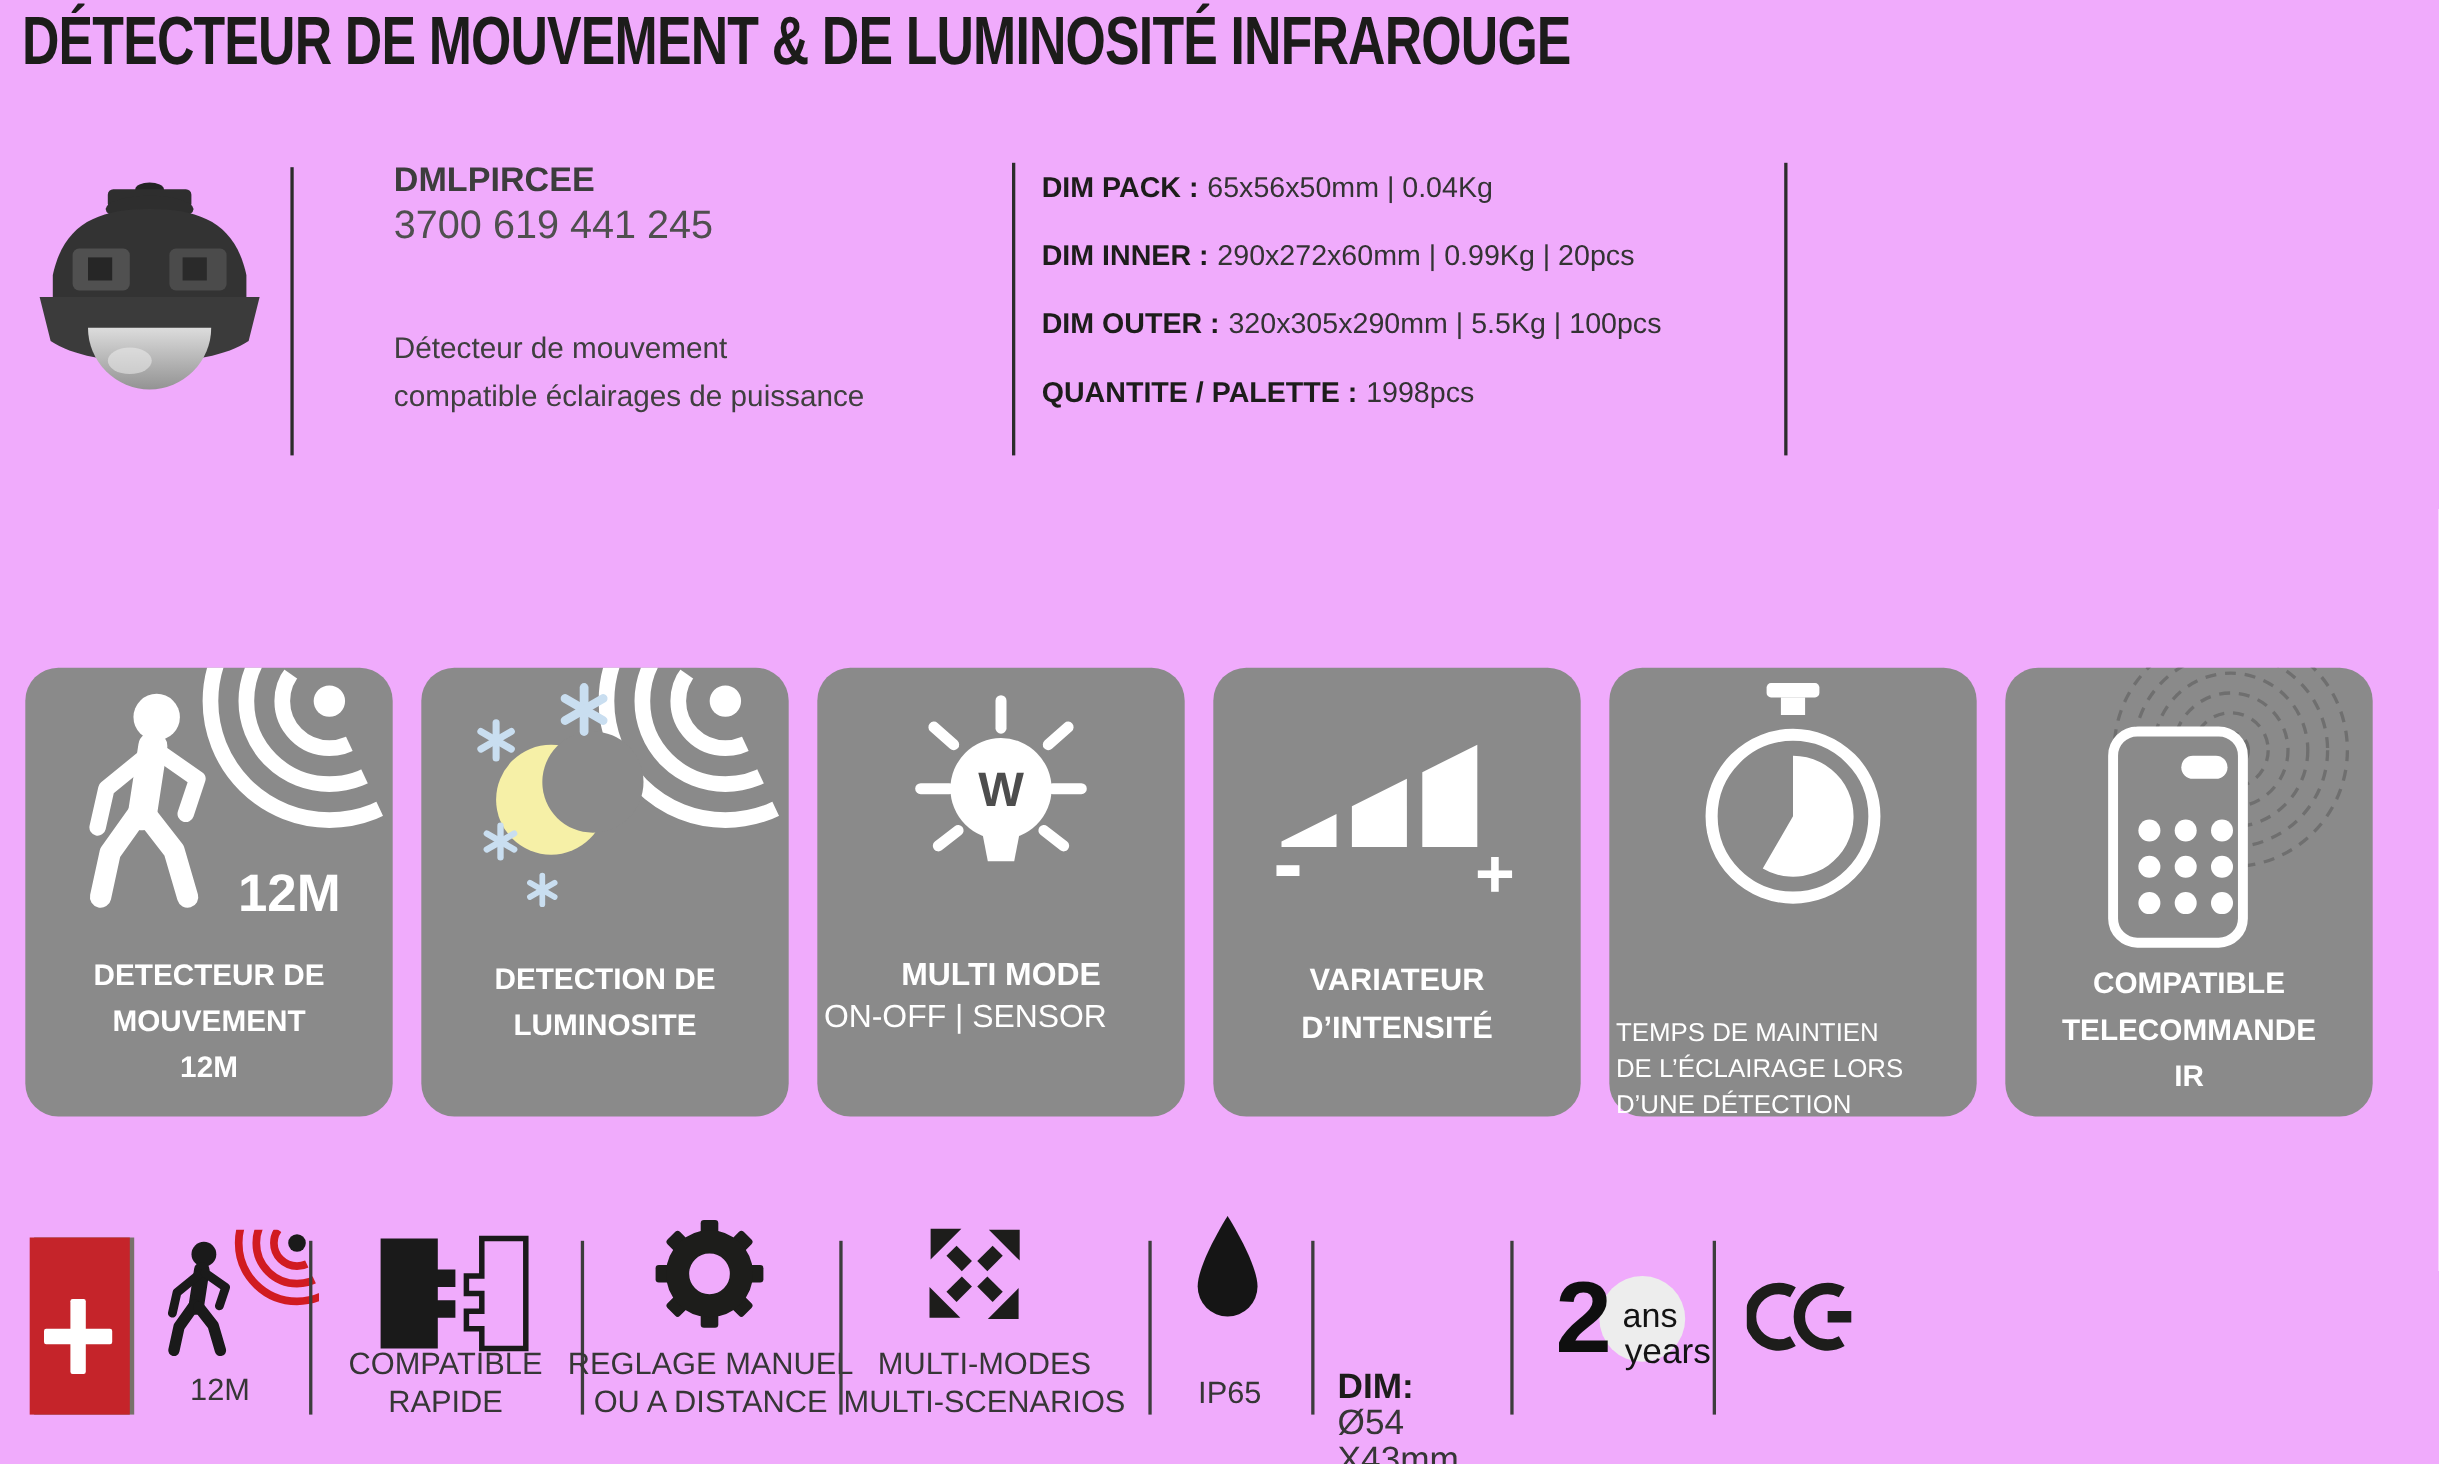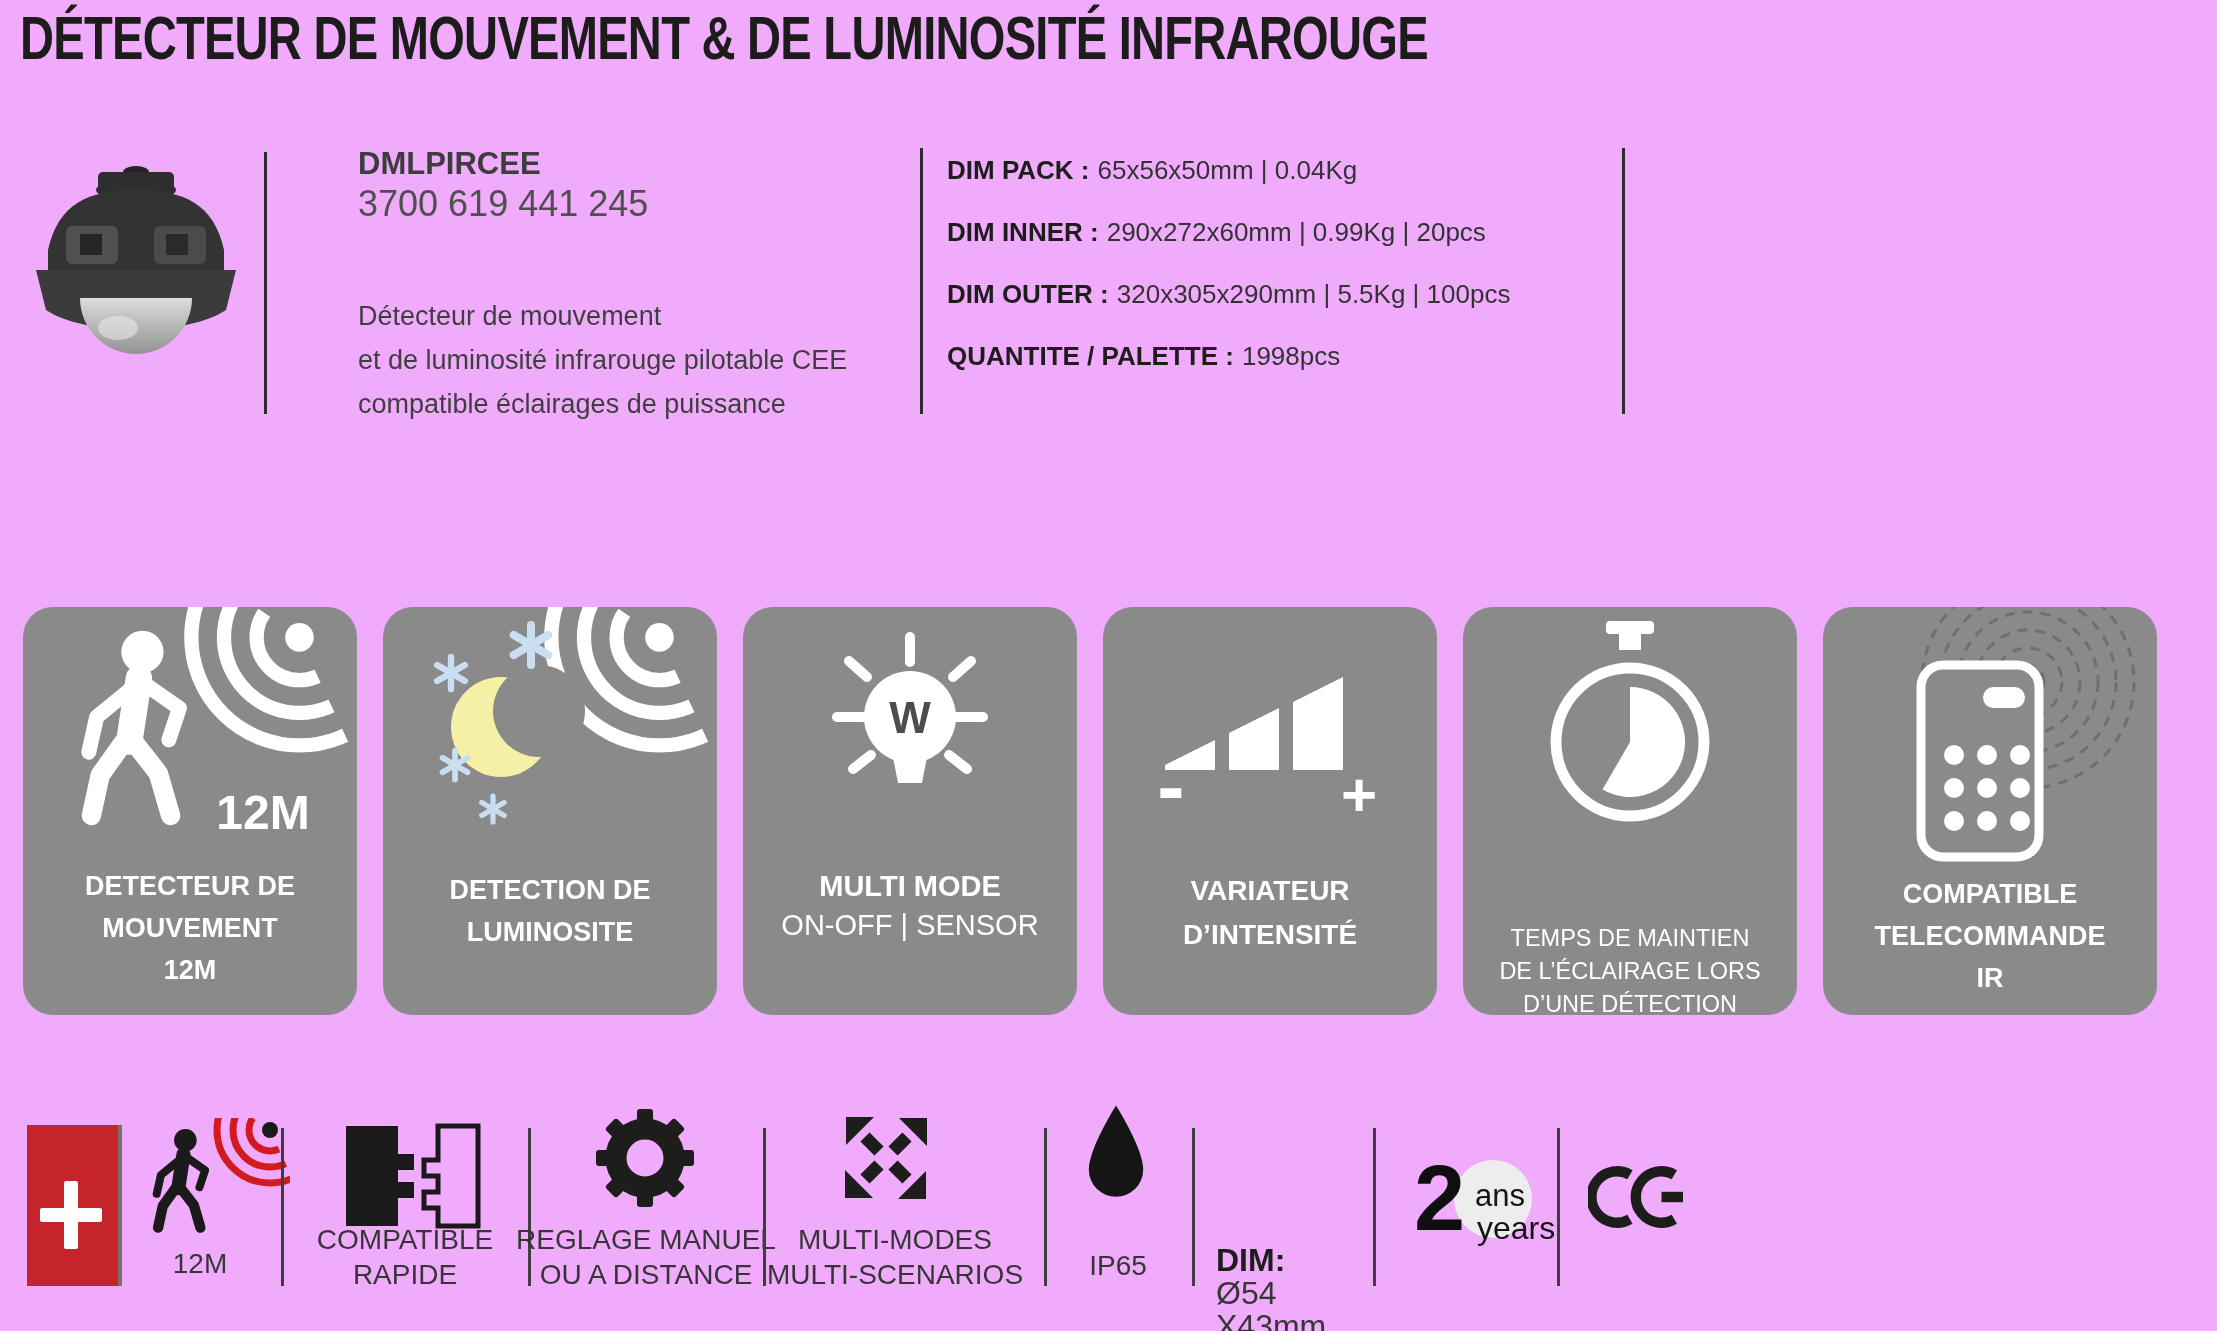--- a/index.html
+++ b/index.html
@@ -16,21 +16,21 @@
   #desc{left:358px;top:294px;font-size:27px;line-height:44px;color:#3f3f3f;}
   #dims{left:947px;top:155px;font-size:26px;}
   #dims .row{height:33px;margin-bottom:29px;white-space:nowrap;}
   #dims .lbl{font-weight:700;color:#1d1d1b;}
   #dims .val{color:#333;margin-left:8px;}
   
   .tile{position:absolute;top:607px;width:334px;height:408px;background:#8a8a8a;border-radius:30px;}
   .tile svg.ticon{position:absolute;left:0;top:0;}
   .tcap{position:absolute;left:8px;right:8px;text-align:center;color:#fff;font-weight:700;
         font-size:27px;line-height:42px;}
-  .tsub{position:absolute;left:6px;right:6px;text-align:center;color:#fff;font-weight:400;}
+  .tsub{position:absolute;left:6px;right:6px;text-align:left;color:#fff;font-weight:400;}
   .badge12{position:absolute;left:150px;top:178px;width:180px;text-align:center;color:#fff;
            font-size:48px;font-weight:700;}
   .dim-minus{position:absolute;left:40px;top:150px;width:56px;text-align:center;color:#fff;
              font-size:82px;font-weight:700;line-height:58px;}
   .dim-plus{position:absolute;left:226px;top:158px;width:60px;text-align:center;color:#fff;
             font-size:62px;font-weight:700;line-height:60px;}
   
   .bdiv{position:absolute;top:1128px;width:3px;height:158px;background:#3d3d3d;}
   .bcap{position:absolute;top:1222px;text-align:center;font-size:28px;line-height:35px;color:#363636;}
   .bcap1{position:absolute;text-align:center;font-size:28px;color:#363636;}
@@ -99,21 +99,20 @@
     <path d="M54,152 A56,56 0 0 0 166,152 Z" fill="url(#domeGrad)"></path>
     <ellipse cx="92" cy="182" rx="20" ry="12" fill="#ececec" opacity="0.55"></ellipse>
   </svg>
 
   <div class="abs vdiv" style="left:264px;top:152px;height:262px"></div>
 
   <div class="abs" id="sku">DMLPIRCEE</div>
   <div class="abs" id="ean">3700 619 441 245</div>
   <div class="abs" id="desc">
     <div>Détecteur de mouvement</div>
-    <div>et de luminosité infrarouge pilotable CEE</div>
     <div>compatible éclairages de puissance</div>
   </div>
 
   <div class="abs vdiv" style="left:920px;top:148px;height:266px"></div>
 
   <div class="abs" id="dims">
     <div class="row">
       <span class="lbl">DIM PACK :</span><span class="val">65x56x50mm | 0.04Kg</span>
     </div>
     <div class="row">

